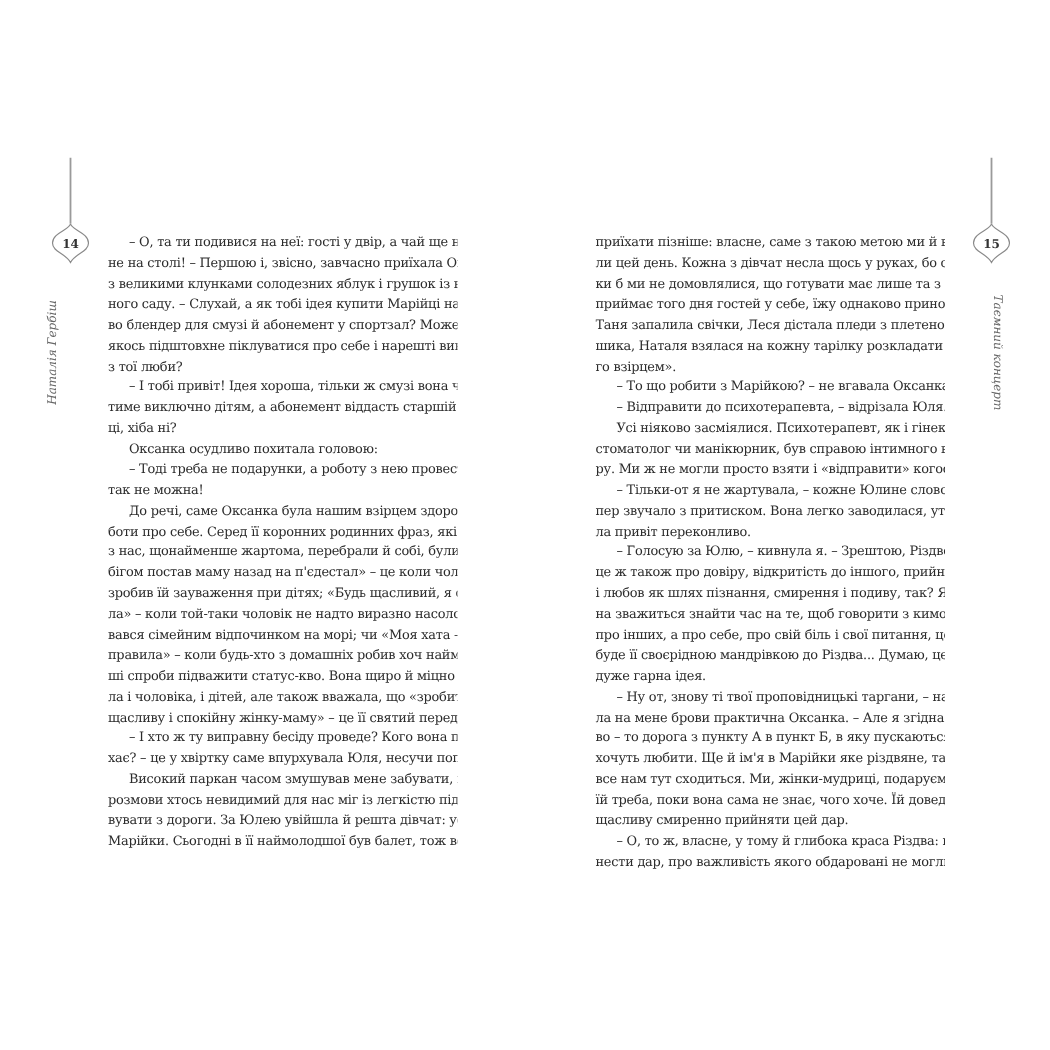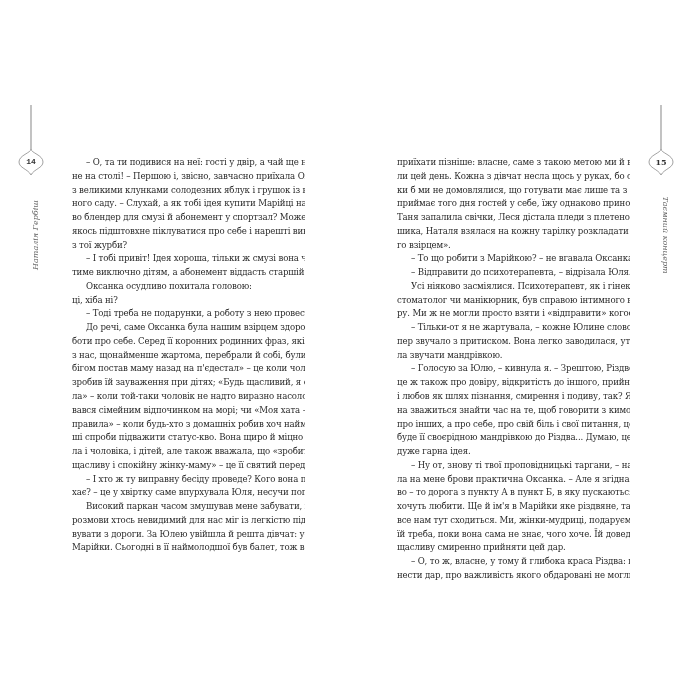--- a/index.html
+++ b/index.html
@@ -10,21 +10,21 @@
   .page.right { left: 350px; }
   .column { position: absolute; top: 156px; width: 233px; font-size: 8.6px;
             line-height: 13.78px; letter-spacing: -0.15px; }
   .page.left .column { left: 72px; }
   .page.right .column { left: 47px; }
   .line { display: block; white-space: nowrap; overflow: hidden; height: 13.78px;
           text-align: justify; text-align-last: justify; }
   .line.indent { padding-left: 14px; }
   .line.last { text-align-last: left; }
   .ornament { position: absolute; top: 105px; width: 30px; height: 72px; }
-  .page.left .ornament { left: 16px; font-family: Liberation Mono, monospace; }
+  .page.left .ornament { left: 32px; }
   .page.right .ornament { left: 296px; }
   .ornament svg { position: absolute; left: 0; top: 0; }
   .pagenum { position: absolute; top: 52px; left: 0; width: 30px; text-align: center;
              font-size: 8px; font-weight: bold; color: #333; }
   .runhead { position: absolute; top: 190px; width: 14px; height: 90px;
              font-size: 8px; font-style: italic; color: #666; }
   .runhead span { position: absolute; white-space: nowrap; left: 50%; top: 50%; }
   .page.left .runhead { left: 28px; }
   .page.left .runhead span { transform: translate(-50%, -50%) rotate(-90deg); }
   .page.right .runhead { left: 308px; }
@@ -44,26 +44,27 @@
   <div class="runhead">
     <span>Наталія Гербіш</span>
   </div>
   <div class="column" id="left-col">
       <span class="line indent">– О, та ти подивися на неї: гості у двір, а чай ще навіть</span>
       <span class="line">не на столі! – Першою і, звісно, завчасно приїхала Оксанка:</span>
       <span class="line">з великими клунками солодезних яблук і грушок із влас-</span>
       <span class="line">ного саду. – Слухай, а як тобі ідея купити Марійці на Різд-</span>
       <span class="line">во блендер для смузі й абонемент у спортзал? Може, це її</span>
       <span class="line">якось підштовхне піклуватися про себе і нарешті виведе</span>
-      <span class="line last">з тої журби?</span>
+      <span class="line last">з тої люби?</span>
       <span class="line indent">– І тобі привіт! Ідея хороша, тільки ж смузі вона чави-</span>
       <span class="line">тиме виключно дітям, а абонемент віддасть старшій донь-</span>
+      <span class="line last">ці, хіба ні?</span>
       <span class="line indent last">Оксанка осудливо похитала головою:</span>
-      <span class="line last">ці, хіба ні?</span>
       <span class="line indent">– Тоді треба не подарунки, а роботу з нею провести. Бо</span>
+      <span class="line last">так не можна!</span>
       <span class="line indent">До речі, саме Оксанка була нашим взірцем здорової тур-</span>
       <span class="line">боти про себе. Серед її коронних родинних фраз, які багато</span>
       <span class="line">з нас, щонайменше жартома, перебрали й собі, були: «Ану</span>
       <span class="line">бігом постав маму назад на п'єдестал» – це коли чоловік</span>
       <span class="line">зробив їй зауваження при дітях; «Будь щасливий, я сказа-</span>
       <span class="line">ла» – коли той-таки чоловік не надто виразно насолоджу-</span>
       <span class="line">вався сімейним відпочинком на морі; чи «Моя хата – мої</span>
       <span class="line">правила» – коли будь-хто з домашніх робив хоч наймен-</span>
       <span class="line">ші спроби підважити статус-кво. Вона щиро й міцно люби-</span>
       <span class="line">ла і чоловіка, і дітей, але також вважала, що «зробити їм</span>
@@ -96,21 +97,21 @@
       <span class="line">Таня запалила свічки, Леся дістала пледи з плетеного ко-</span>
       <span class="line">шика, Наталя взялася на кожну тарілку розкладати «всьо-</span>
       <span class="line last">го взірцем».</span>
       <span class="line indent last">– То що робити з Марійкою? – не вгавала Оксанка.</span>
       <span class="line indent last">– Відправити до психотерапевта, – відрізала Юля.</span>
       <span class="line indent">Усі ніяково засміялися. Психотерапевт, як і гінеколог,</span>
       <span class="line">стоматолог чи манікюрник, був справою інтимного вибо-</span>
       <span class="line">ру. Ми ж не могли просто взяти і «відправити» когось до</span>
       <span class="line indent">– Тільки-от я не жартувала, – кожне Юлине слово те-</span>
       <span class="line">пер звучало з притиском. Вона легко заводилася, утім, вмі-</span>
-      <span class="line last">ла звучати мандрівкою.</span>
+      <span class="line last">ла привіт переконливо.</span>
       <span class="line indent">– Голосую за Юлю, – кивнула я. – Зрештою, Різдво –</span>
       <span class="line">це ж також про довіру, відкритість до іншого, прийняття</span>
       <span class="line">і любов як шлях пізнання, смирення і подиву, так? Якщо во-</span>
       <span class="line">на зважиться знайти час на те, щоб говорити з кимось не</span>
       <span class="line">про інших, а про себе, про свій біль і свої питання, це теж</span>
       <span class="line">буде її своєрідною мандрівкою до Різдва... Думаю, це таки</span>
       <span class="line last">дуже гарна ідея.</span>
       <span class="line indent">– Ну от, знову ті твої проповідницькі таргани, – наступи-</span>
       <span class="line">ла на мене брови практична Оксанка. – Але я згідна. Різд-</span>
       <span class="line">во – то дорога з пункту А в пункт Б, в яку пускаються, коли</span>

